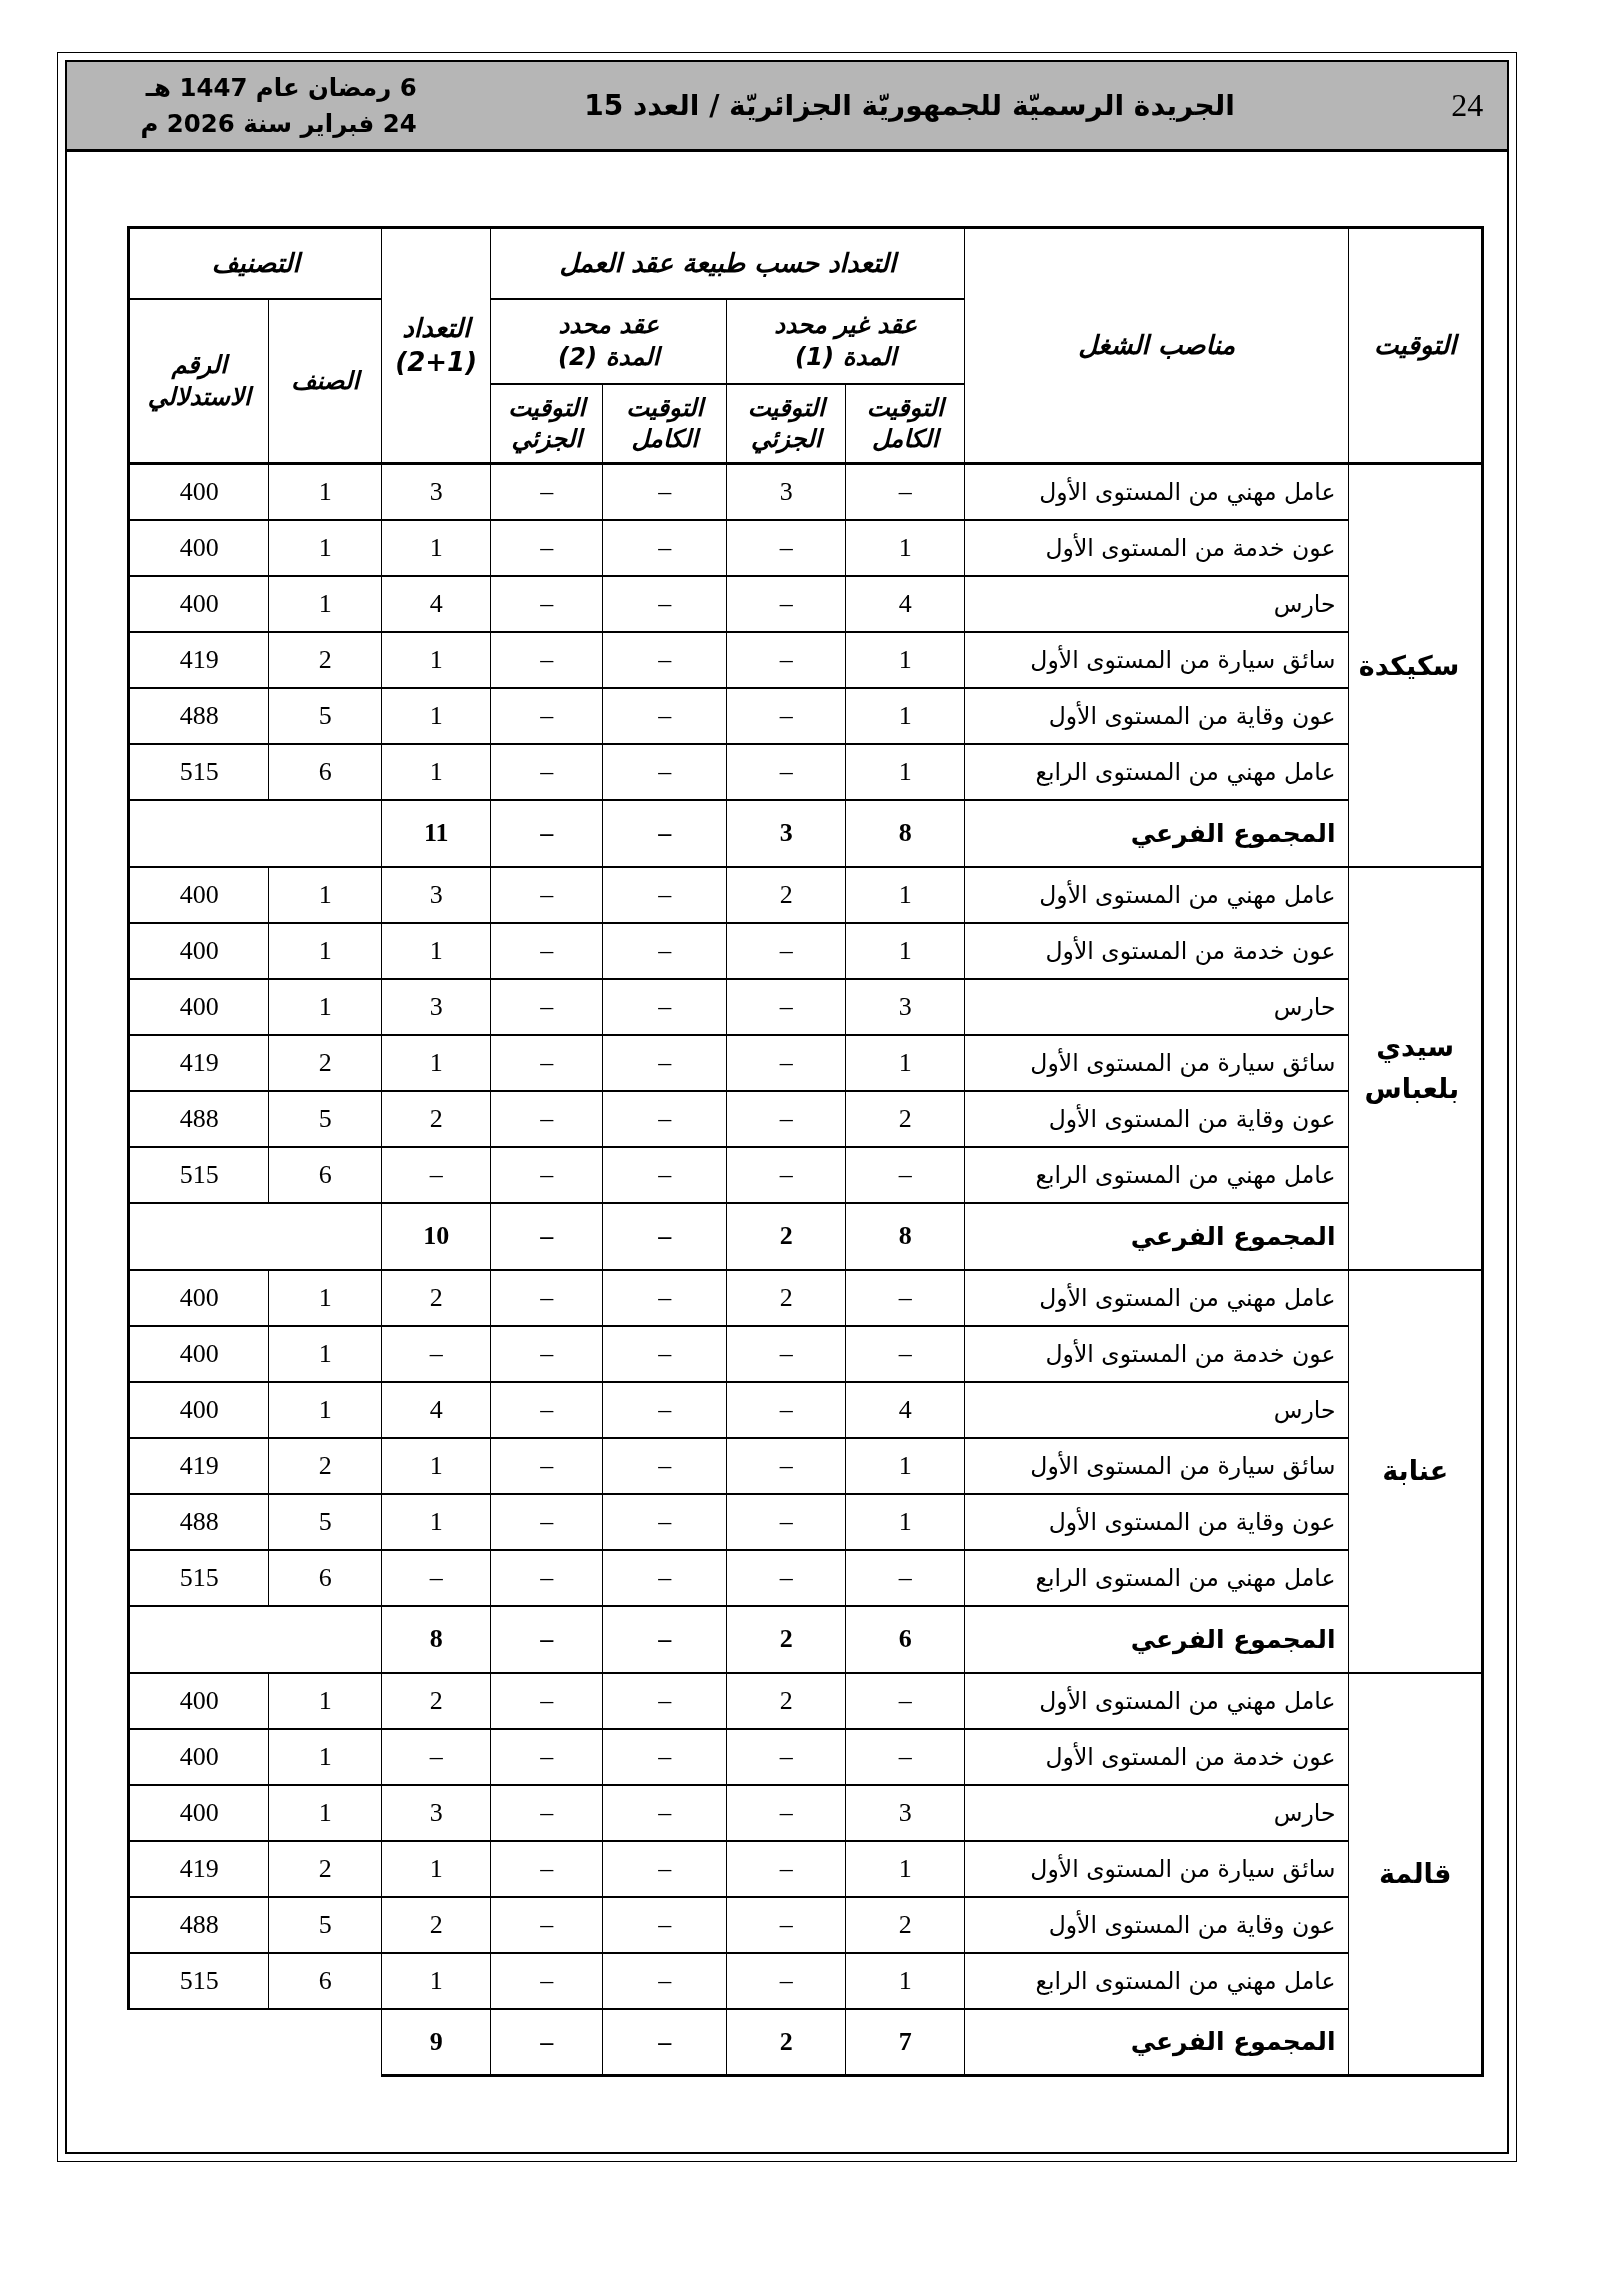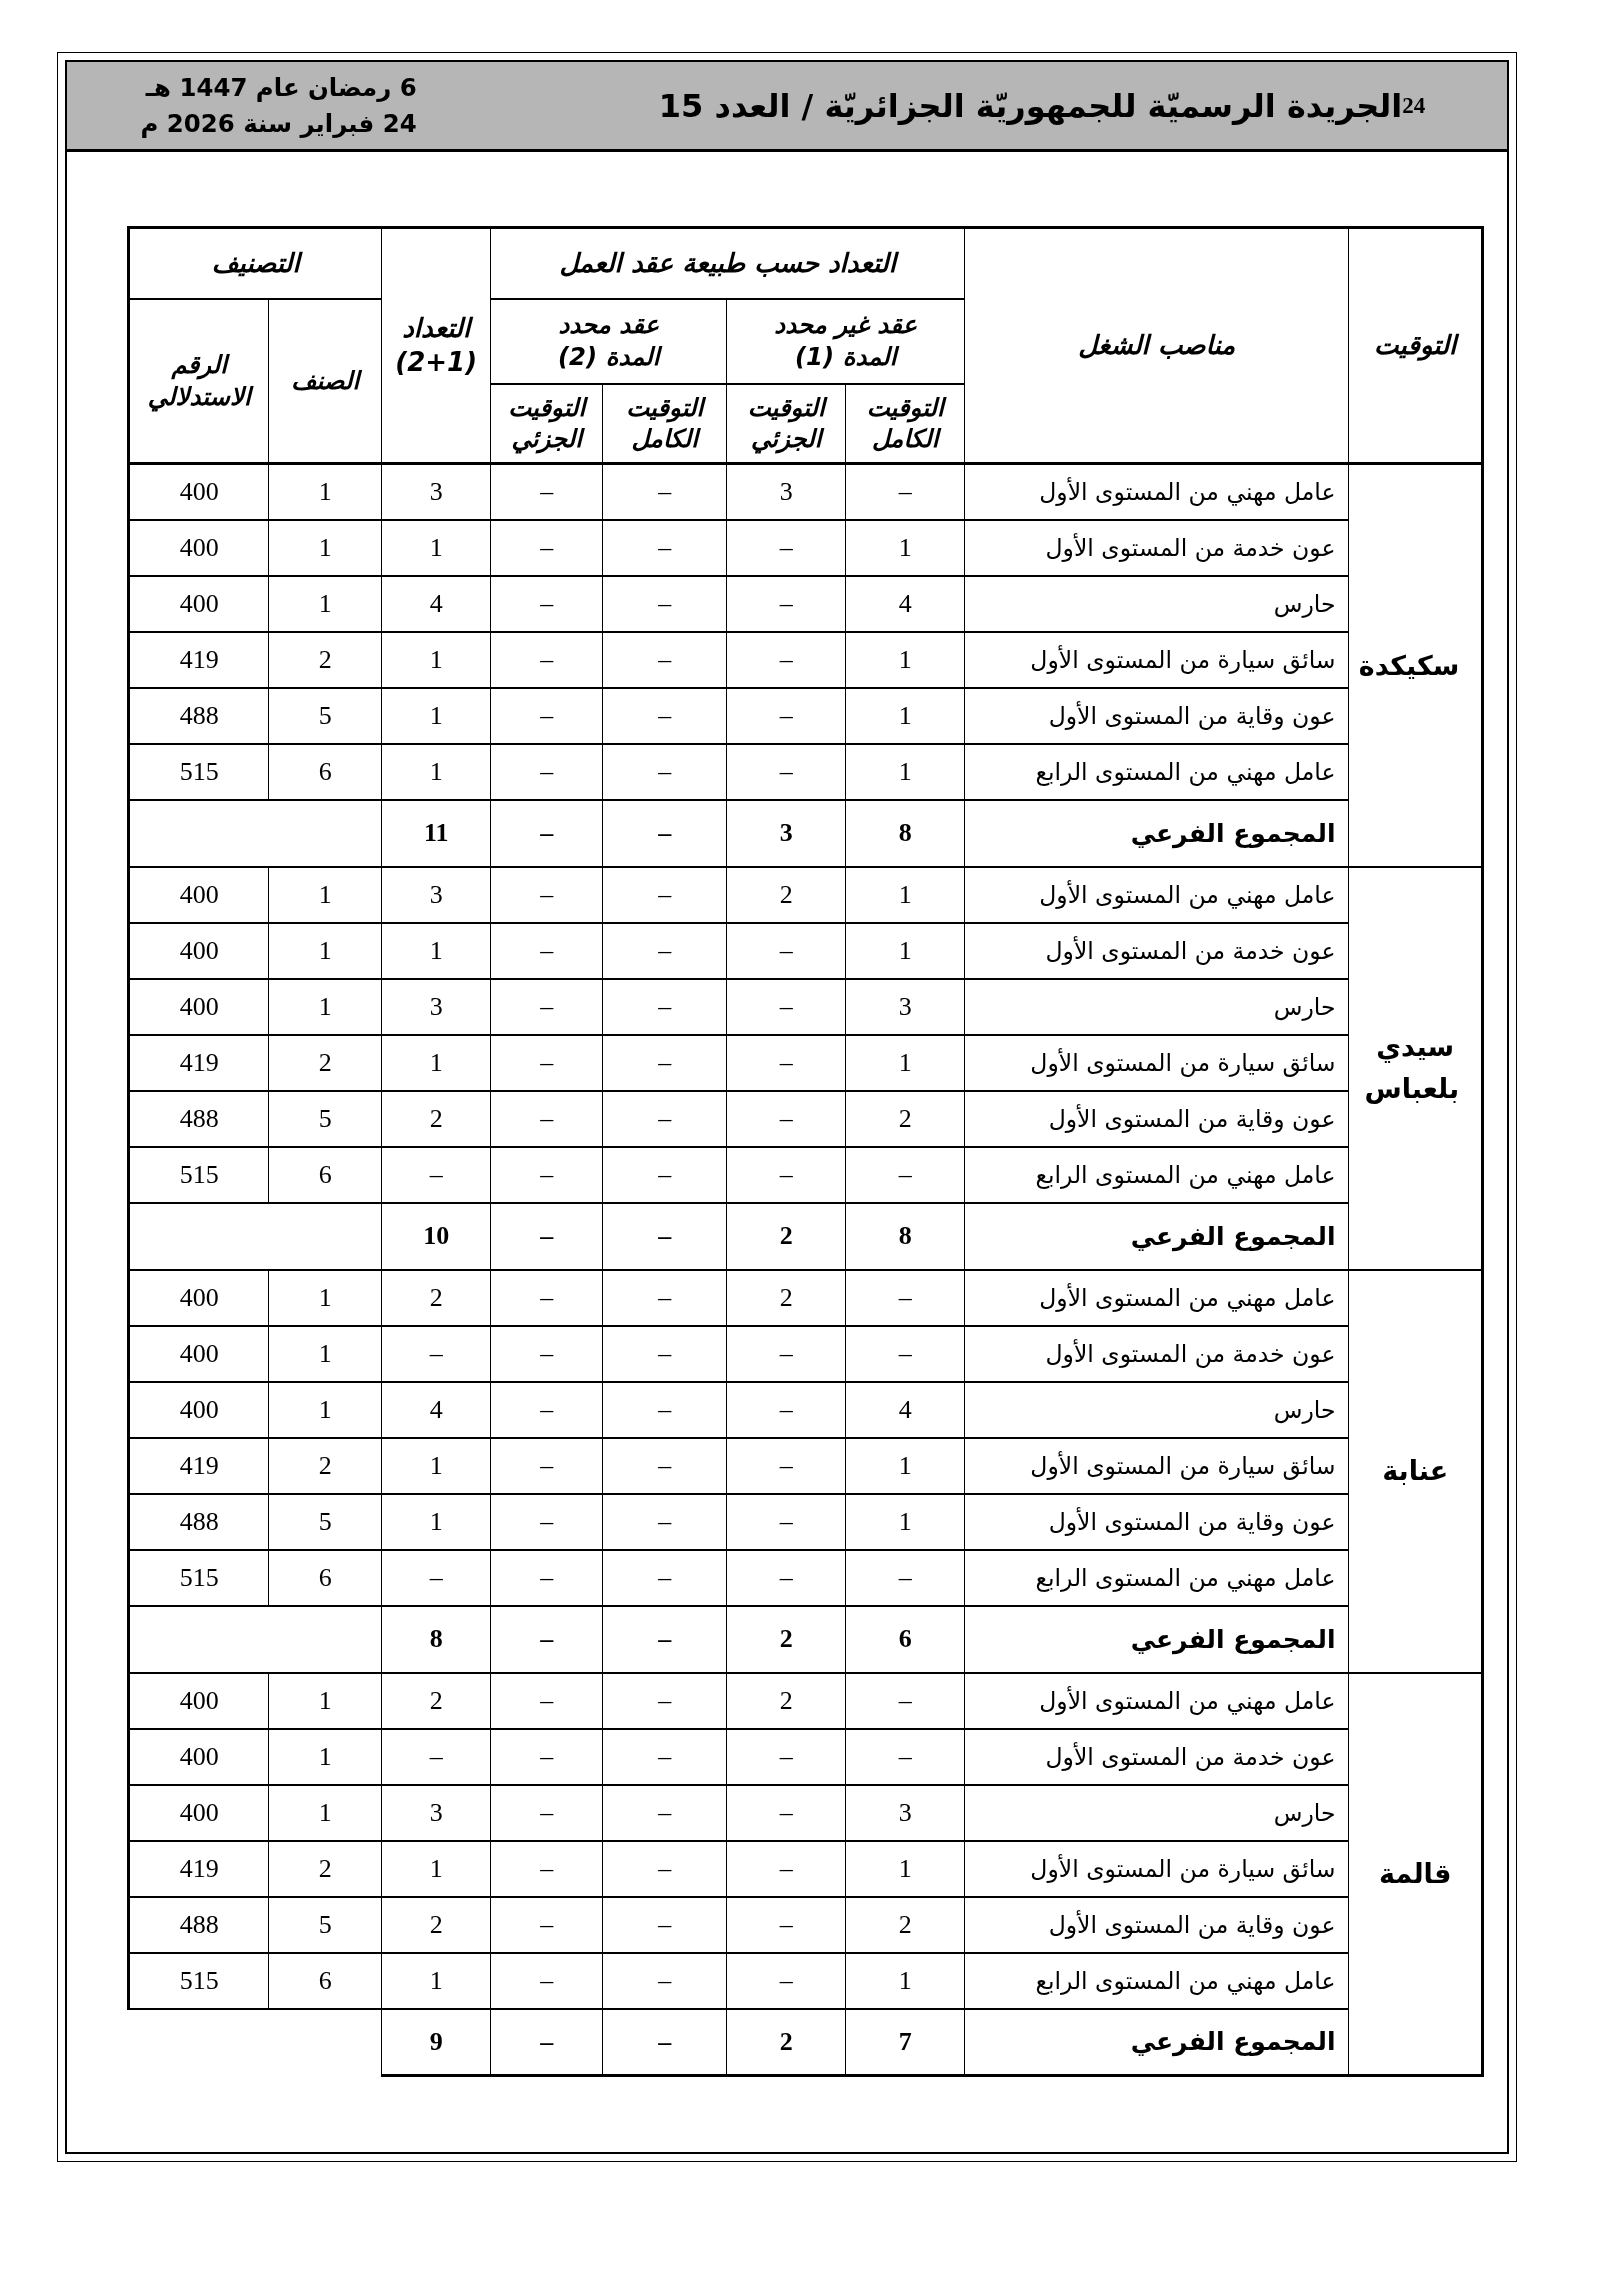--- a/index.html
+++ b/index.html
@@ -27,30 +27,30 @@
     box-sizing: border-box;
     height: 90px;
     background: #b6b6b6;
     border-bottom: 3.6px solid #000;
     display: flex;
     align-items: center;
     padding: 0 23.5px;
   }
   .band .pageno {
     font-family: "Liberation Serif", "DejaVu Serif", serif;
-    font-weight: bold;
-    font-size: 23px;
+    font-weight: normal;
+    font-size: 32px;
     width: 81px;
-    text-align: left;
+    text-align: right;
   }
   .band .jtitle {
     flex: 1;
-    text-align: right;
+    text-align: center;
     font-weight: bold;
-    font-size: 32px;
+    font-size: 28px;
   }
   .band .dates {
     width: 326px;
     text-align: right;
     font-weight: bold;
     font-size: 24.4px;
     line-height: 1.45;
   }
   
   .doc-title {

